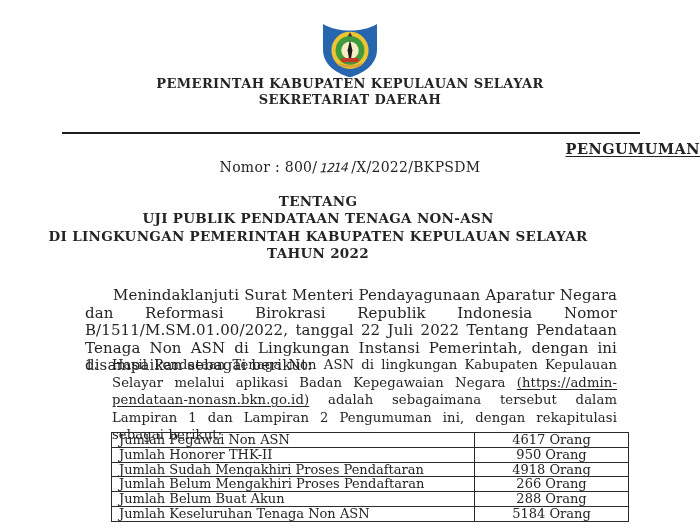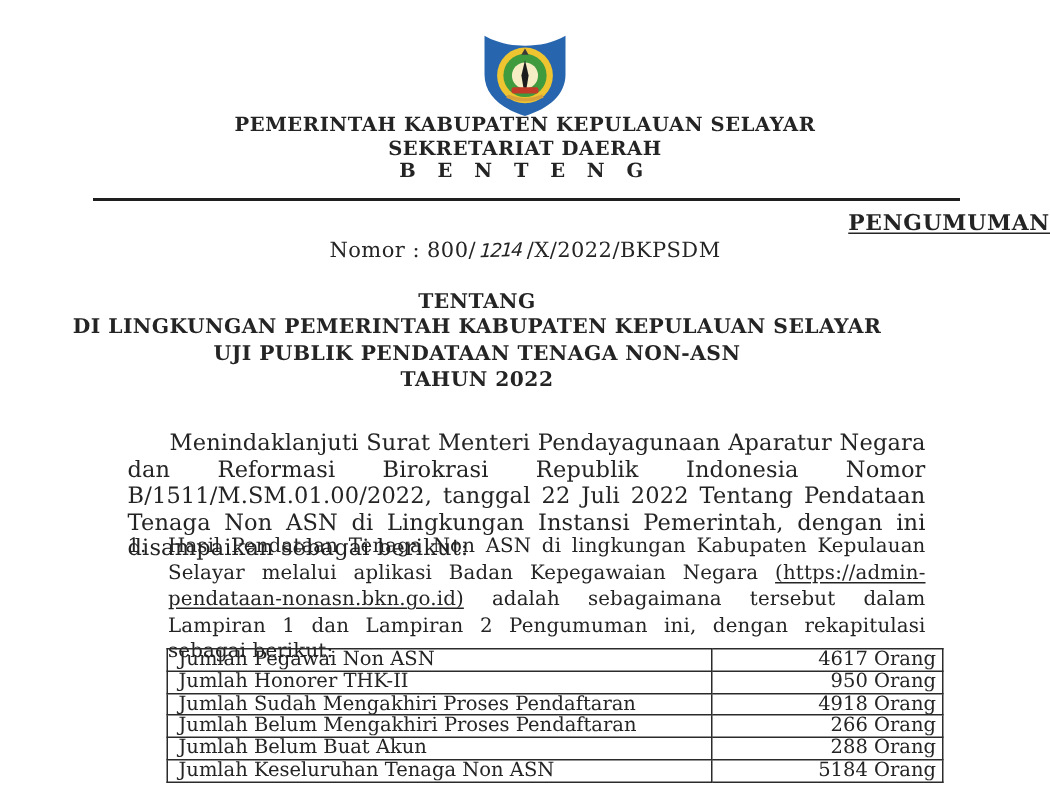--- a/index.html
+++ b/index.html
@@ -36,56 +36,55 @@
   .item1{top:356px;left:85px;width:532px;display:flex;font-size:13.2px;line-height:17.6px;}
   .item1 .num{width:27px;flex:0 0 27px;}
   .item1 .txt{flex:1;text-align:justify;letter-spacing:.1px;}
   .doc-link{color:#242424;text-decoration:underline;text-underline-offset:2px;word-break:break-word;}
   
   .rekap{top:432px;left:111px;border-collapse:collapse;table-layout:fixed;width:496px;
     font-size:13px;padding-left:24px;}
   .rekap td{border:1.6px solid #2b2b2b;padding:0 4px;height:13.2px;line-height:13.8px;
     overflow:hidden;white-space:nowrap;}
   .rekap td.lbl{width:351px;padding-left:7px;}
-  .rekap td.val{width:145px;text-align:right;}
+  .rekap td.val{width:145px;text-align:center;}
 </style>
 </head>
 <body>
 
 <div class="abs emblem">
   <svg viewBox="0 0 100 100">
     <path d="M5,9 C19,17 34,20 50,20 C66,20 81,17 95,9 L95,52 C95,74 77,90 50,98 C23,90 5,74 5,52 Z" fill="#2766af"></path>
     <circle cx="50" cy="53" r="31" fill="#eec430"></circle>
     <circle cx="50" cy="53" r="24" fill="#3f9b3d"></circle>
     <circle cx="50" cy="53" r="14.5" fill="#f6edc4"></circle>
     <path d="M50,36 L54,53 L51.5,68 L48.5,68 L46,53 Z" fill="#1c1c1c"></path>
     <path d="M46,30 L50,23 L54,30 Z" fill="#3a3a3a"></path>
     <rect x="35" y="66" width="30" height="7" rx="2.5" fill="#c23b28"></rect>
     <path d="M30,76 q20,8 40,0" stroke="#d9a33c" stroke-width="4" fill="none"></path>
   </svg>
 </div>
 
 <div class="abs gov-header">
   <div class="l1">PEMERINTAH KABUPATEN KEPULAUAN SELAYAR</div>
   <div>SEKRETARIAT DAERAH</div>
-  <div class="l4">B E N T E N G</div>
 </div>
 
 <div class="abs rule"></div>
 
 <div class="abs pengumuman">
   <span>PENGUMUMAN</span>
 </div>
 
 <div class="abs nomor"><span>Nomor : 800/</span><span class="handwritten">1214</span><span>/X/2022/BKPSDM</span></div>
 
 <div class="abs tentang">
   <div>TENTANG</div>
+  <div>UJI PUBLIK PENDATAAN TENAGA NON-ASN</div>
   <div>DI LINGKUNGAN PEMERINTAH KABUPATEN KEPULAUAN SELAYAR</div>
-  <div>UJI PUBLIK PENDATAAN TENAGA NON-ASN</div>
   <div>TAHUN 2022</div>
 </div>
 
 <div class="abs para1">Menindaklanjuti Surat Menteri Pendayagunaan Aparatur Negara dan Reformasi Birokrasi Republik Indonesia Nomor B/1511/M.SM.01.00/2022, tanggal 22 Juli 2022 Tentang Pendataan Tenaga Non ASN di Lingkungan Instansi Pemerintah, dengan ini disampaikan sebagai berikut:</div>
 
 <div class="abs item1">
   <div class="num">1.</div>
   <div class="txt"><span>Hasil Pendataan Tenaga Non ASN di lingkungan Kabupaten Kepulauan Selayar melalui aplikasi Badan Kepegawaian Negara </span><span class="doc-link">(https://admin-pendataan-nonasn.bkn.go.id)</span><span> adalah sebagaimana tersebut dalam Lampiran 1 dan Lampiran 2 Pengumuman ini, dengan rekapitulasi sebagai berikut:</span></div>
 </div>
 

